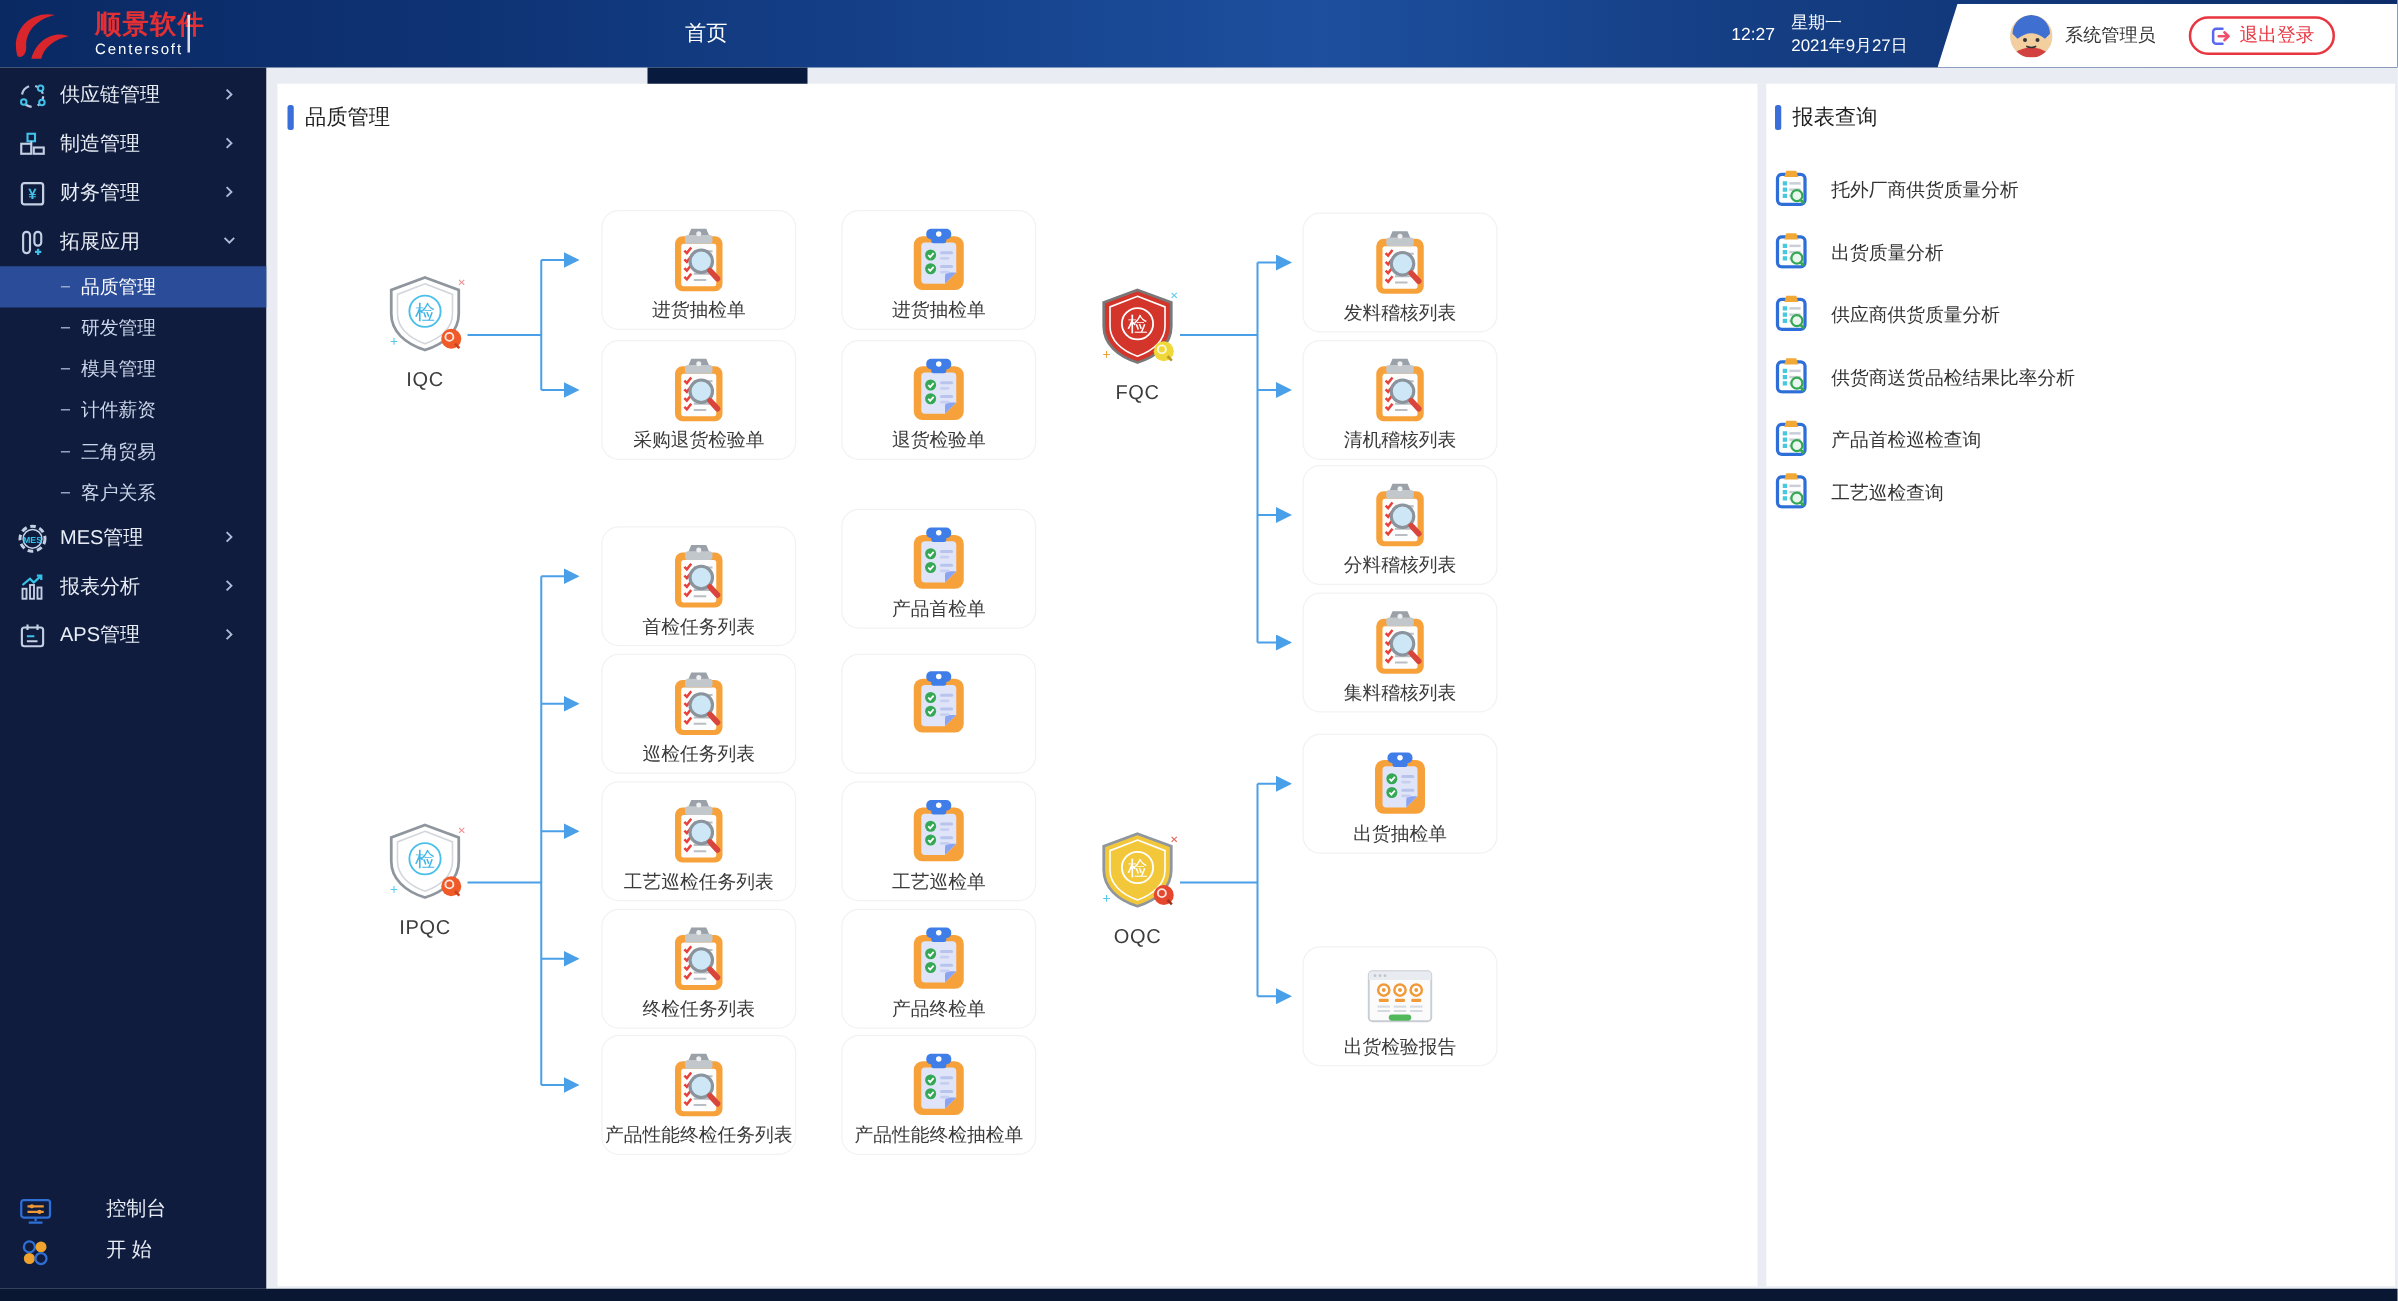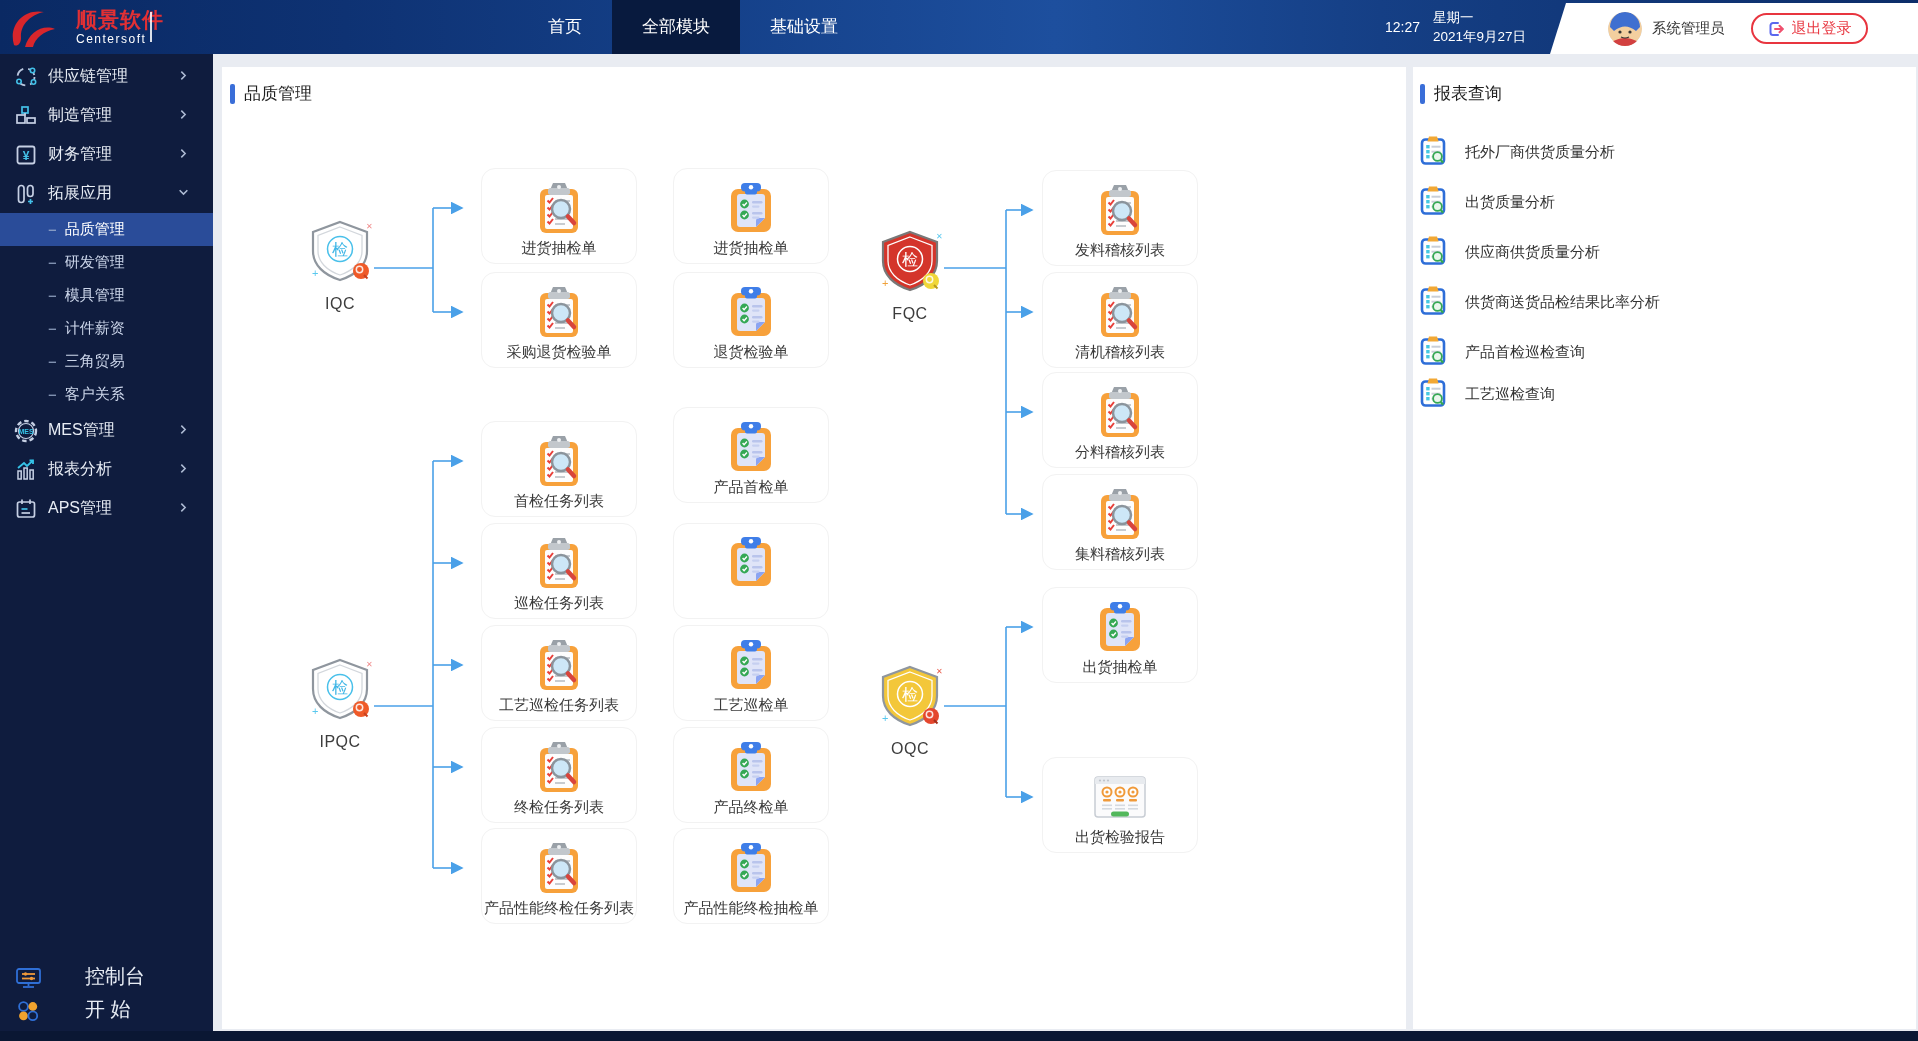--- a/index.html
+++ b/index.html
@@ -7,21 +7,21 @@
   *{box-sizing:border-box;}
 
   
   .topbar{position:absolute;left:0;top:0;width:1918px;height:54px;
     background:linear-gradient(90deg,#0a2963 0%,#0e3273 18%,#15418a 38%,#1d4f9e 55%,#153f85 72%,#0c2d69 100%);}
   .logo-wrap{position:absolute;left:10px;top:5px;display:flex;align-items:center;gap:20px;}
   .logo-text .cn{color:#e23034;font-size:21px;font-weight:bold;letter-spacing:1px;line-height:24px;}
   .logo-text .en{color:#fff;font-size:12px;letter-spacing:1.5px;line-height:14px;}
   .logo-divider{position:absolute;left:150px;top:12px;width:2px;height:30px;background:rgba(255,255,255,.85);}
   .app-title{position:absolute;left:166px;top:0;height:54px;line-height:54px;color:#fff;font-size:23px;letter-spacing:1px;}
-  .top-nav{position:absolute;left:518px;top:0;height:54px;display:flex;}
+  .top-nav{position:absolute;left:518px;top:0;height:54px;display:flex;flex-direction:column;}
   .top-nav .tab{height:54px;line-height:54px;padding:0 30px;color:#fff;font-size:17px;cursor:pointer;}
   .top-nav .tab.active{background:#081a3e;}
   .clock{position:absolute;left:1385px;top:0;height:54px;line-height:54px;color:#fff;font-size:14px;}
   .datebox{position:absolute;left:1433px;top:8px;color:#fff;font-size:13.5px;line-height:19px;}
   .topbar-right{position:absolute;left:1550px;top:3px;right:0;height:51px;background:#fff;
     clip-path:polygon(16px 0,100% 0,100% 100%,0 100%);display:flex;align-items:center;padding-left:58px;gap:10px;}
   .avatar{width:34px;height:34px;border-radius:50%;overflow:hidden;background:#dce6f5;flex:0 0 auto;}
   .username{color:#333;font-size:14.5px;}
   .logout{margin-left:16px;display:flex;align-items:center;gap:7px;background:#fff;border:2px solid #e8353f;
     border-radius:16px;height:31px;padding:0 14px;color:#e8353f;font-size:15px;cursor:pointer;font-family:inherit;}
@@ -29,21 +29,21 @@
   
   .sidebar{position:absolute;left:0;top:54px;width:213px;bottom:10px;background:#0f1c3e;}
   .menu{padding-top:3px;}
   .m-item{height:39px;display:flex;align-items:center;color:#e8edf5;font-size:16px;cursor:pointer;position:relative;}
   .m-item .ic{width:26px;margin-left:13px;margin-right:9px;display:flex;justify-content:center;}
   .m-item .chev{position:absolute;right:24px;color:#aebbd4;font-size:12px;}
   .s-item{height:33px;display:flex;align-items:center;color:#ccd6ea;font-size:15px;cursor:pointer;padding-left:48px;}
   .s-item .dash{margin-right:8px;color:#9fb0cf;}
   .s-item.active{background:#2a4c99;color:#fff;}
   .side-footer{position:absolute;left:0;bottom:8px;width:100%;}
-  .f-item{height:33px;display:flex;align-items:flex-end;color:#e8edf5;font-size:20px;cursor:pointer;}
+  .f-item{height:33px;display:flex;align-items:flex-start;color:#e8edf5;font-size:16px;cursor:pointer;}
   .f-item .ic{width:30px;margin-left:13px;margin-right:42px;display:flex;justify-content:center;}
   .bottombar{position:absolute;left:0;bottom:0;width:1918px;height:10px;background:#0a1733;}
 
   
   .content{position:absolute;left:222px;top:67px;right:2px;bottom:12px;background:#fff;}
   .panel-divider{position:absolute;left:1184px;top:0;bottom:0;width:7px;background:#e9ecf2;}
   .sec-title{position:absolute;display:flex;align-items:center;gap:9px;font-size:17px;color:#1f1f1f;}
   .sec-title .accent{width:5px;height:20px;background:#3a6ed8;border-radius:2px;}
   #connector-layer{position:absolute;left:0;top:0;pointer-events:none;}
 

